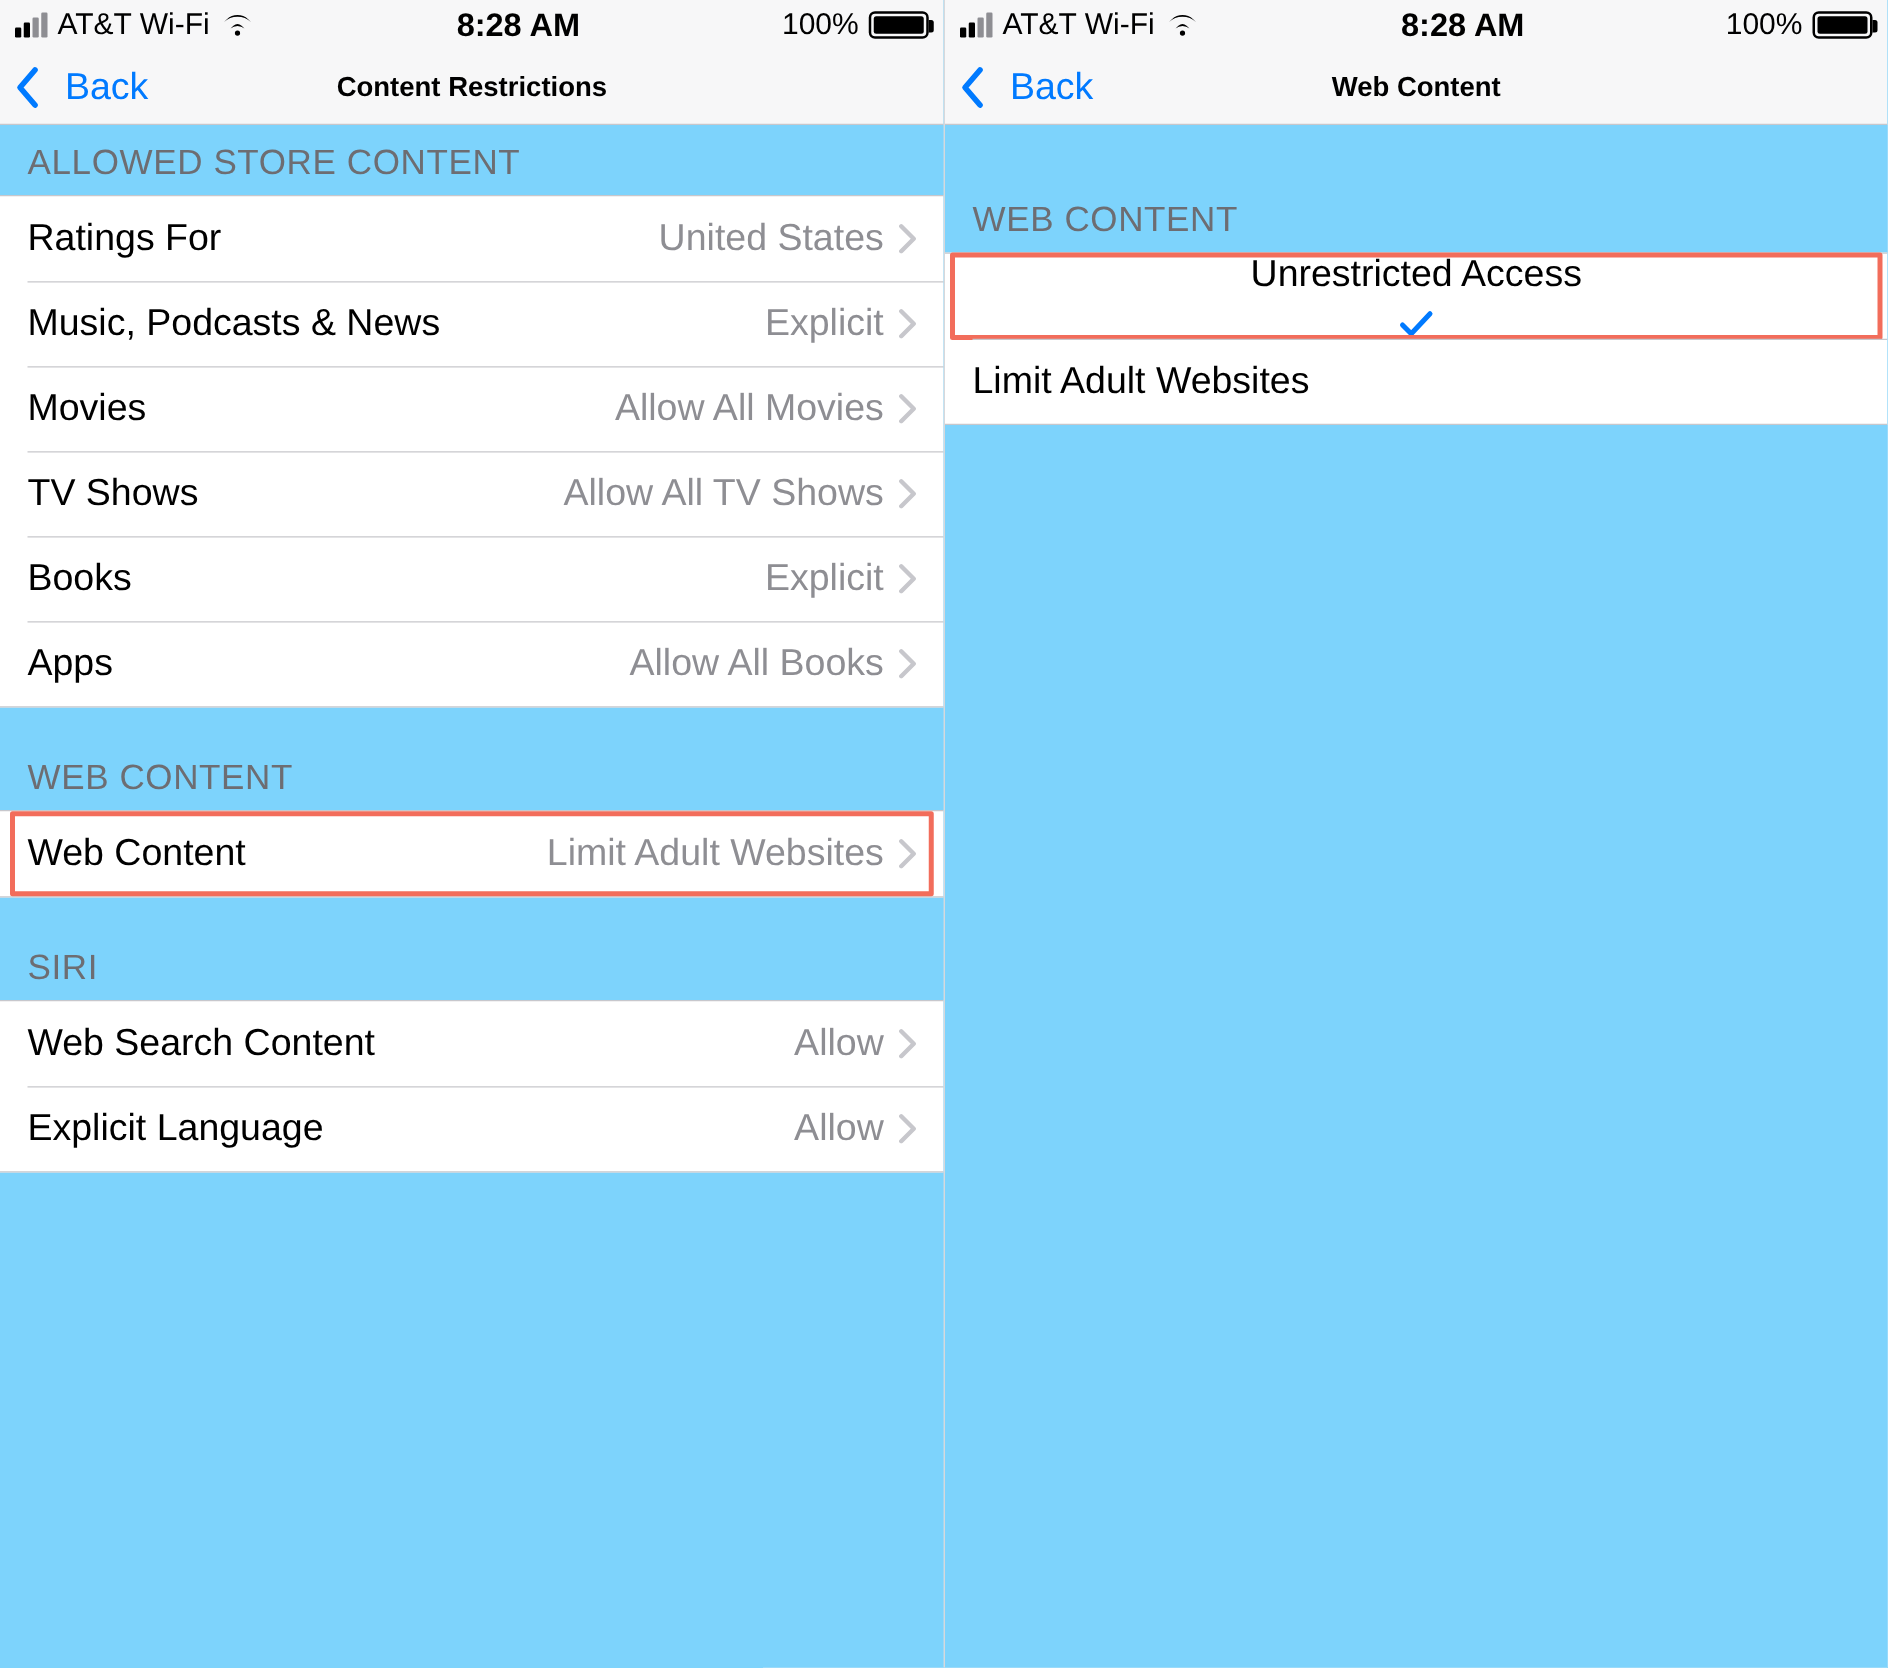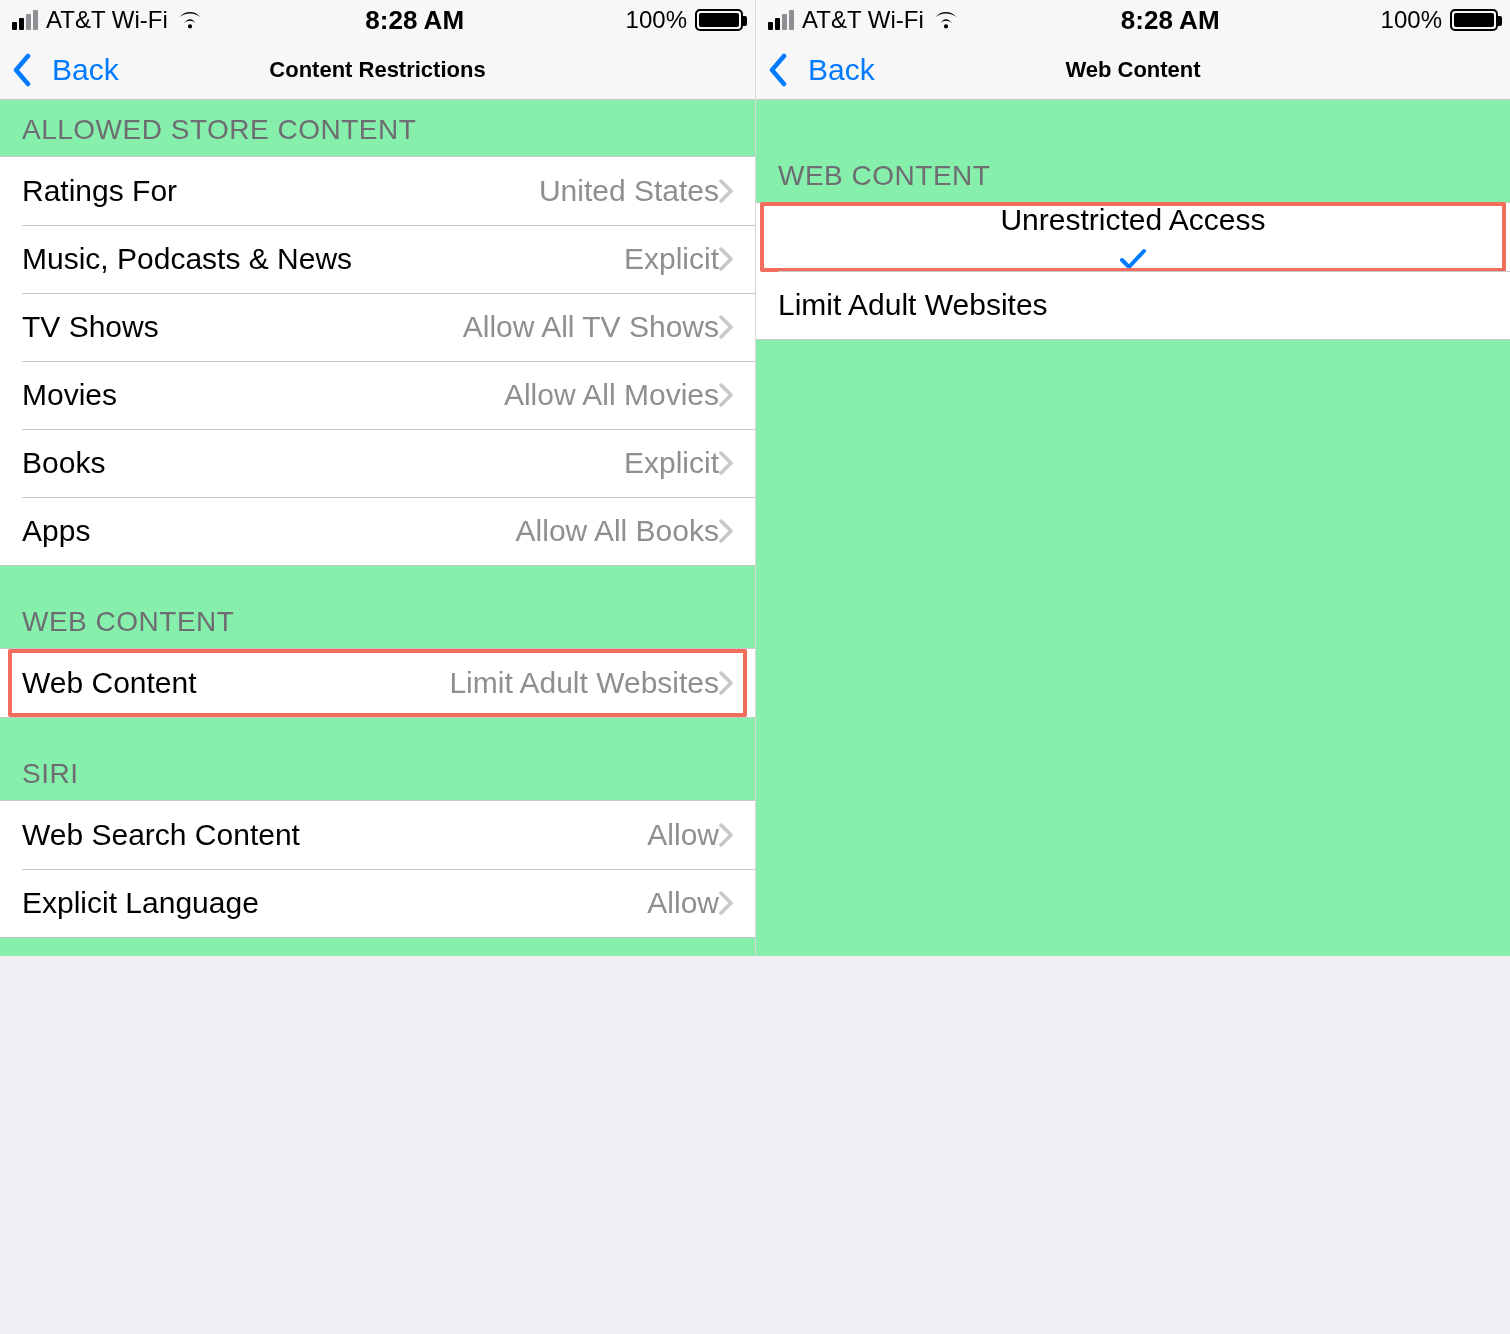--- a/index.html
+++ b/index.html
@@ -6,22 +6,22 @@
   html, body { height: 100%; }
   body {
     font-family: -apple-system, "Helvetica Neue", Helvetica, Arial, sans-serif;
     background: #efeff4;
     width: 1510px;
     height: 1334px;
     display: flex;
   }
   .screen {
     width: 755px;
-    height: 956px;
-    background: #86efac;
+    height: 1334px;
+    background: #7dd3fc;
     position: relative;
     overflow: hidden;
     display: flex;
     flex-direction: column;
   }
   .screen + .screen { border-left: 1px solid #d8d8db; }
 
   
   .status-bar {
     height: 40px;
@@ -98,21 +98,21 @@
     display:flex; align-items:center; min-height:68px;
     padding: 0 22px; position:relative;
     font-size: 30px;
   }
   .list-row + .list-row::before {
     content:""; position:absolute; left:22px; right:0; top:0;
     height:1px; background:#c7c7cc;
   }
   .row-label { color:#000; flex: 0 0 auto; text-align: right; }
   .row-spacer { flex:1; }
-  .row-value { color:#8e8e93; font-size: 30px; margin-right: 0; white-space:nowrap; }
+  .row-value { color:#8e8e93; font-size: 30px; margin-right: 12px; white-space:nowrap; }
   .disclosure {
     color:#c7c7cc; flex:0 0 auto; display:flex; align-items:center;
   }
   .disclosure svg { display:block; }
   .checkmark { color:#007aff; }
   .checkmark svg { display:block; }
   .highlight-wrap {
     position: relative;
     flex-direction: column;
   }
@@ -178,33 +178,33 @@
       <span class="row-label">Music, Podcasts &amp; News</span>
       <span class="row-spacer"></span>
       <span class="row-value">Explicit</span>
       <span class="disclosure">
           <svg width="14" height="24" viewBox="0 0 14 24">
             <polyline points="2,2 12,12 2,22" fill="none" stroke="#c7c7cc" stroke-width="3.5" stroke-linecap="round" stroke-linejoin="round"></polyline>
           </svg>
         </span>
     </div>
     <div class="list-row">
+      <span class="row-label">Movies</span>
+      <span class="row-spacer"></span>
+      <span class="row-value">Allow All Movies</span>
+      <span class="disclosure">
+          <svg width="14" height="24" viewBox="0 0 14 24">
+            <polyline points="2,2 12,12 2,22" fill="none" stroke="#c7c7cc" stroke-width="3.5" stroke-linecap="round" stroke-linejoin="round"></polyline>
+          </svg>
+        </span>
+    </div>
+    <div class="list-row">
       <span class="row-label">TV Shows</span>
       <span class="row-spacer"></span>
       <span class="row-value">Allow All TV Shows</span>
-      <span class="disclosure">
-          <svg width="14" height="24" viewBox="0 0 14 24">
-            <polyline points="2,2 12,12 2,22" fill="none" stroke="#c7c7cc" stroke-width="3.5" stroke-linecap="round" stroke-linejoin="round"></polyline>
-          </svg>
-        </span>
-    </div>
-    <div class="list-row">
-      <span class="row-label">Movies</span>
-      <span class="row-spacer"></span>
-      <span class="row-value">Allow All Movies</span>
       <span class="disclosure">
           <svg width="14" height="24" viewBox="0 0 14 24">
             <polyline points="2,2 12,12 2,22" fill="none" stroke="#c7c7cc" stroke-width="3.5" stroke-linecap="round" stroke-linejoin="round"></polyline>
           </svg>
         </span>
     </div>
     <div class="list-row">
       <span class="row-label">Books</span>
       <span class="row-spacer"></span>
       <span class="row-value">Explicit</span>

